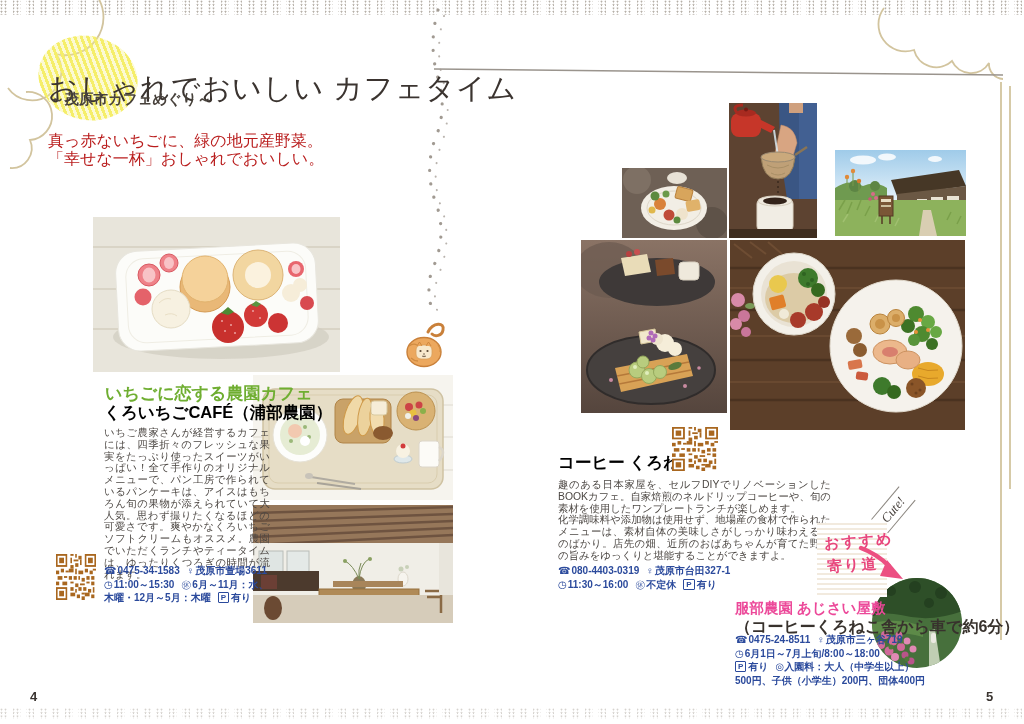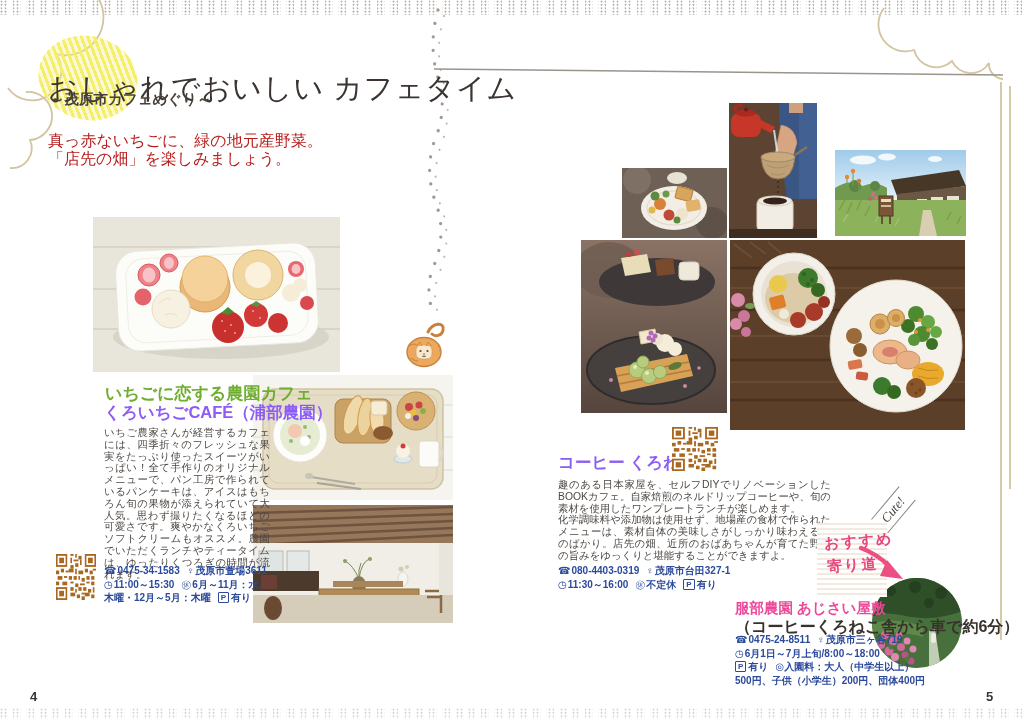--- a/index.html
+++ b/index.html
@@ -23,21 +23,21 @@
     position:absolute;left:38px;top:36px;width:100px;height:84px;border-radius:50%;
     background:repeating-linear-gradient(55deg,#f5ee6a 0 3px,rgba(246,240,130,.35) 3px 6px);
     transform:rotate(14deg);
   }
   .title{position:absolute;left:48px;top:50px;font-size:29px;font-weight:normal;
     letter-spacing:1px;color:#3b3430;white-space:nowrap;}
   .subtitle{position:absolute;left:50px;top:90px;font-size:14.5px;font-weight:bold;color:#47413b;}
   .intro{position:absolute;left:48px;top:132px;font-size:16px;line-height:18px;color:#b91c1c;}
   
   .tagline{font-size:17px;font-weight:bold;color:#6fae31;line-height:15px;}
-  .cafename{font-size:16.5px;font-weight:bold;color:#8b5cf6;white-space:nowrap;}
+  .cafename{font-size:16.5px;font-weight:bold;color:#000000;white-space:nowrap;}
   .bodytxt{font-size:10.4px;line-height:11.8px;color:#4c4743;text-align:justify;}
   .contact{font-size:10px;line-height:13.5px;color:#2b4a9c;font-weight:bold;}
   .contact .ic{margin:0 1px 0 0;font-weight:normal;}
   .contact .gap{display:inline-block;width:7px;}
   .pbox{display:inline-block;border:1px solid #2b4a9c;font-size:8px;line-height:9px;
     padding:0 2px;margin:0 2px 0 0;border-radius:1px;vertical-align:1px;}
   .spotname{font-size:14.5px;font-weight:bold;color:#ec4899;}
   .spotnote{font-size:16px;font-weight:bold;color:#38322d;}
   
   .ph{position:absolute;}
@@ -86,21 +86,21 @@
       <path d="M21 33 v2.5 M19 36 q2 1.5 4 0" stroke="#5a4632" stroke-width="0.8" fill="none"></path>
     </g>
   </svg>
 
   <div class="hl-yellow"></div>
   <h1 class="title">おしゃれでおいしい カフェタイム</h1>
   <div class="subtitle">～茂原市カフェめぐり～</div>
 
   <div class="intro">
     <div>真っ赤ないちごに、緑の地元産野菜。</div>
-    <div>「店先の畑」を楽しみましょう。</div>
+    <div>「幸せな一杯」おしゃれでおいしい。</div>
   </div>
 
   <div class="ph" style="left:93px;top:217px;width:247px;height:155px">
     <svg viewBox="0 0 247 155" preserveAspectRatio="none">
       <rect width="247" height="155" fill="#e8e5db"></rect>
       <path d="M0 30 H247 M0 72 H247 M0 112 H247" stroke="#d9d4c6" stroke-width="2"></path>
       <ellipse cx="128" cy="120" rx="108" ry="22" fill="#d2cec1" opacity=".75"></ellipse>
       <g transform="rotate(-3 124 80)">
         <rect x="24" y="30" width="200" height="100" rx="22" fill="#fcfcf9" stroke="#e8e6de"></rect>
         <rect x="34" y="38" width="180" height="84" rx="18" fill="none" stroke="#efede4"></rect>

